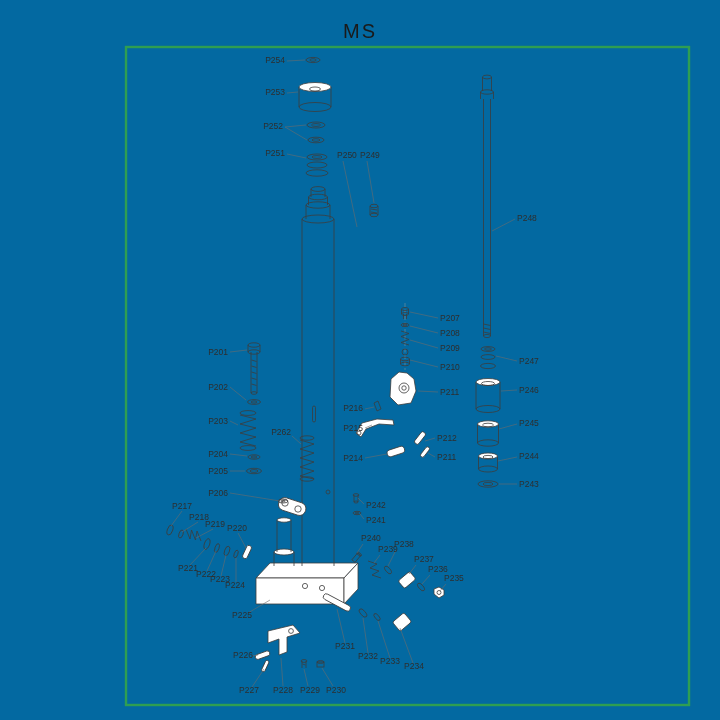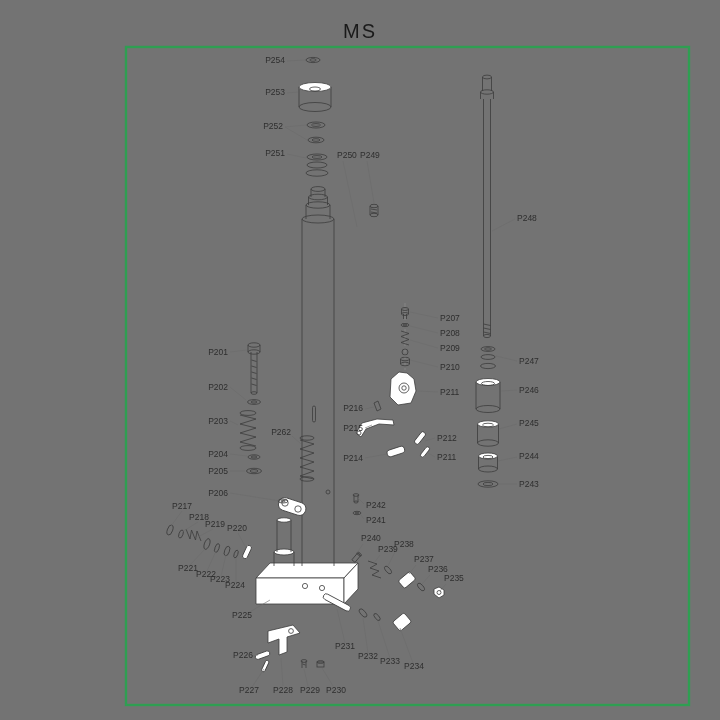--- a/index.html
+++ b/index.html
@@ -1,16 +1,16 @@
 <!DOCTYPE html>
 <html><head>
 <meta charset="utf-8">
 <style>
   html,body{margin:0;padding:0;background:#ffffff;}
-  .page{width:720px;height:720px;position:relative;background:#737373;font-family:"Liberation Sans",sans-serif;overflow:hidden;}
+  .page{width:720px;height:720px;position:relative;background:#0369a1;font-family:"Liberation Sans",sans-serif;overflow:hidden;}
   svg{display:block;}
   .title{font:20px "Liberation Sans",sans-serif;fill:#1a1a1a;letter-spacing:2px;}
   .frame{fill:none;stroke:#2f9e52;stroke-width:2.4;}
   g.part{stroke:#3c3c3c;stroke-width:0.8;fill:none;}
   .solid{fill:#ffffff;}
   .ldr{stroke:#6b6b6b;stroke-width:0.6;}
   .cline{stroke:#9a9a9a;stroke-width:0.5;stroke-dasharray:4 2.5;}
   .lbl{font:8.5px "Liberation Sans",sans-serif;fill:#2e2e2e;}
 </style>
 </head>

